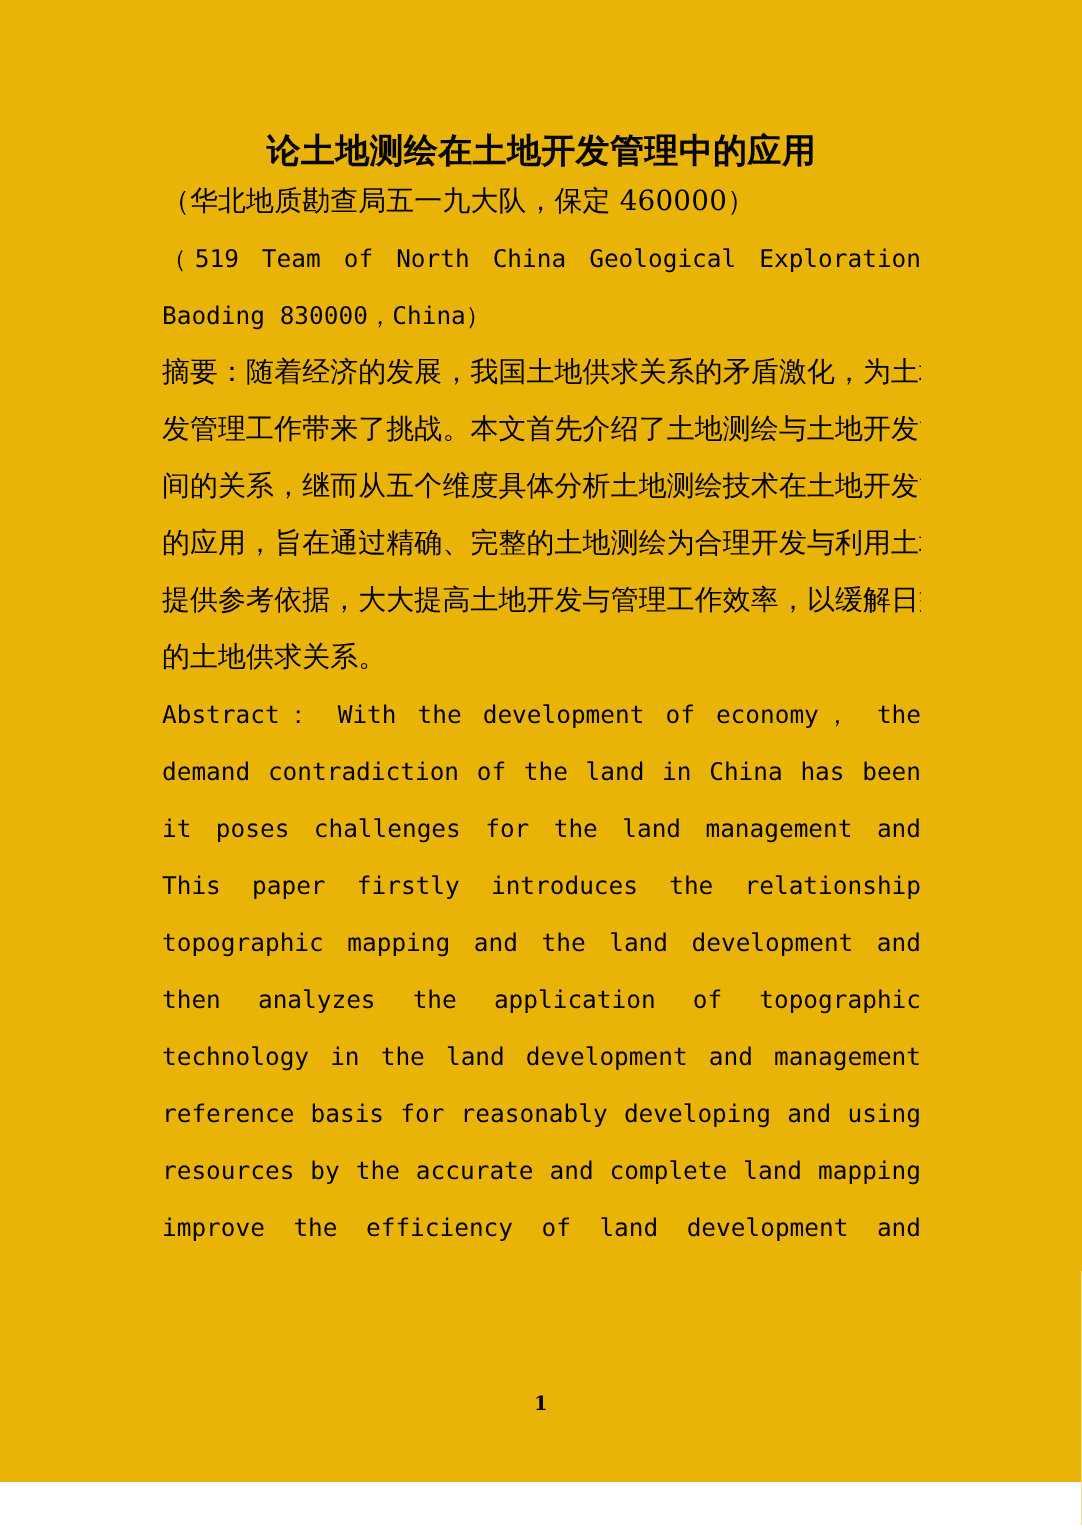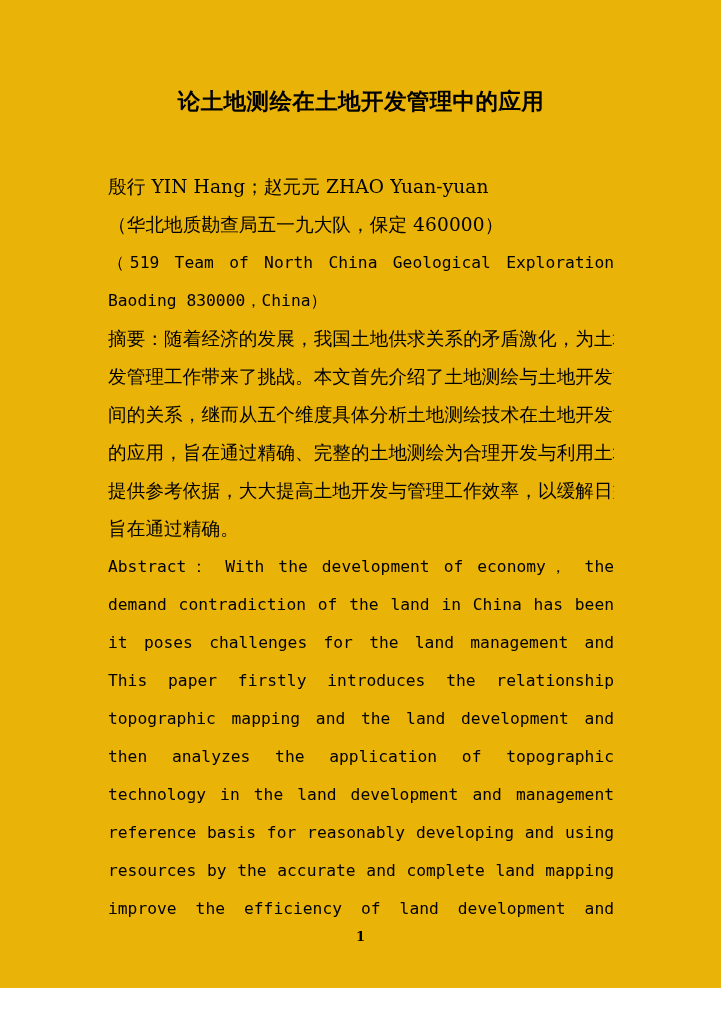--- a/index.html
+++ b/index.html
@@ -86,35 +86,34 @@
 </style>
 </head>
 <body>
 
 <div class="page">
 
   <div class="content">
 
     <h1 class="doc-title">论土地测绘在土地开发管理中的应用</h1>
 
-    <div class="line cn authors">殷行 YIN Hang；赵元元 ZHAO Yuan-yuan</div>
 
     <div class="line cn">（华北地质勘查局五一九大队，保定 460000）</div>
 
     <div class="line just en">（519 Team of North China Geological Exploration Bureau，</div>
 
     <div class="line en">Baoding 830000，China）</div>
 
     <div>
       <div class="line cn">摘要：随着经济的发展，我国土地供求关系的矛盾激化，为土地的开</div>
       <div class="line cn">发管理工作带来了挑战。本文首先介绍了土地测绘与土地开发管理之</div>
       <div class="line cn">间的关系，继而从五个维度具体分析土地测绘技术在土地开发管理中</div>
       <div class="line cn">的应用，旨在通过精确、完整的土地测绘为合理开发与利用土地资源</div>
       <div class="line cn">提供参考依据，大大提高土地开发与管理工作效率，以缓解日益紧张</div>
-      <div class="line cn">旨在通过精确。</div>
+      <div class="line cn">的土地供求关系。</div>
     </div>
 
     <div>
       <div class="line just en">Abstract： With the development of economy， the supply and</div>
       <div class="line just en">demand contradiction of the land in China has been intensified，</div>
       <div class="line just en">it poses challenges for the land management and development.</div>
       <div class="line just en">This paper firstly introduces the relationship between the</div>
       <div class="line just en">topographic mapping and the land development and management，</div>
       <div class="line just en">then analyzes the application of topographic mapping</div>
       <div class="line just en">technology in the land development and management to provide</div>

